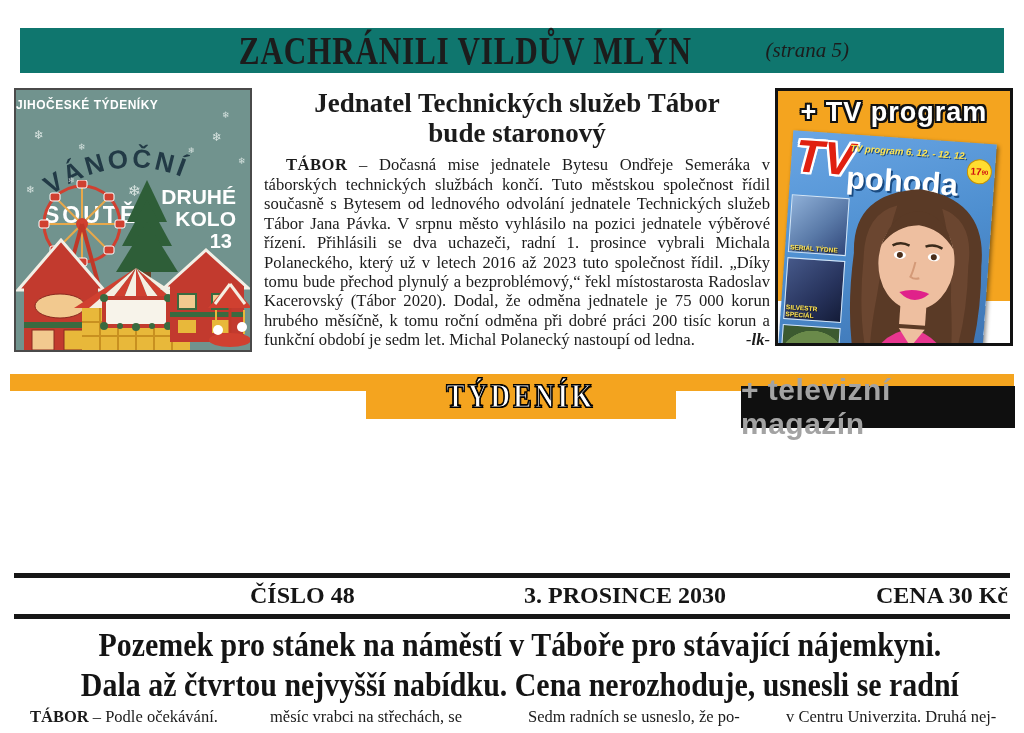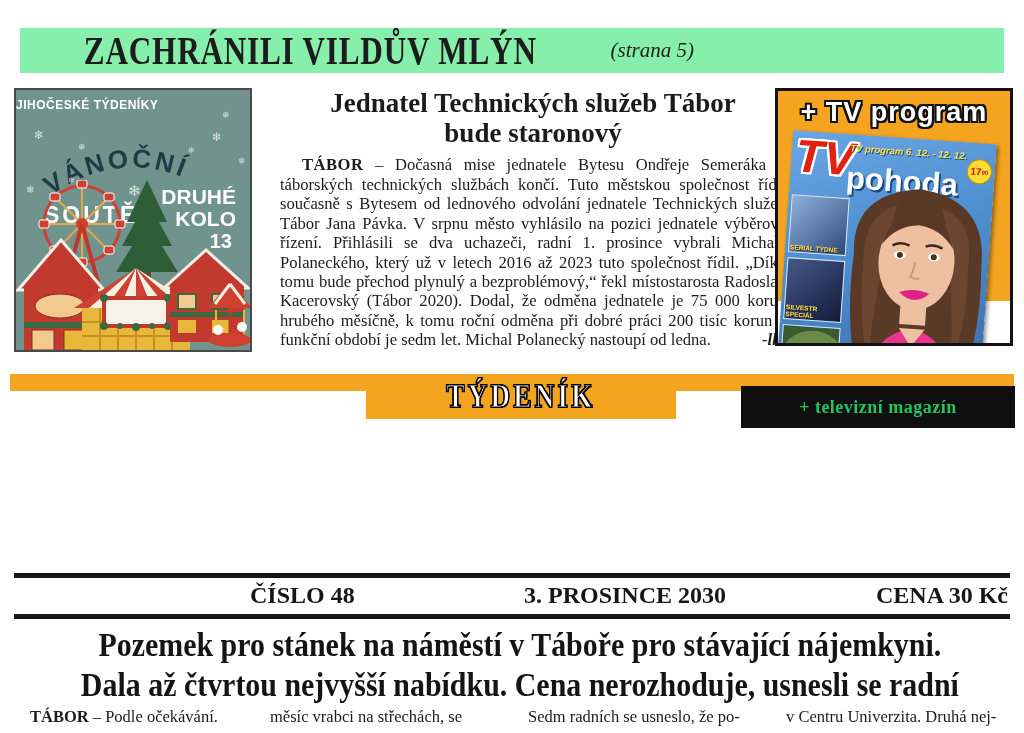--- a/index.html
+++ b/index.html
@@ -2,42 +2,42 @@
 <html><head>
 <meta charset="utf-8">
 <style>
   * { margin:0; padding:0; box-sizing:border-box; }
   html,body { background:#e8e8e8; }
   body { font-family:"Liberation Serif","DejaVu Serif",serif; }
   .page { position:relative; width:1024px; height:733px; background:#fff; margin:0 auto; overflow:hidden; }
 
   
   .top-banner { position:absolute; left:20px; top:28px; width:984px; height:45px;
-    background:#86efac; display:flex; align-items:center; justify-content:flex-start; }
+    background:#0f766e; display:flex; align-items:center; justify-content:center; }
   .top-banner .head { display:inline-block; transform:scaleX(.78); transform-origin:center;
     font-weight:bold; font-size:40px; color:#1c1c1c; letter-spacing:1px; white-space:nowrap; }
   .top-banner .pref { font-style:italic; font-size:21px; color:#1c1c1c; margin-left:10px; white-space:nowrap; }
 
   
   .ad { position:absolute; left:14px; top:88px; width:238px; height:264px;
     background:#71938E; border:2px solid #4a4a4a; overflow:hidden;
     font-family:"Liberation Sans","DejaVu Sans",sans-serif; }
   .ad .brand { position:absolute; top:8px; left:0; width:100%; text-align:left;
     color:#fff; font-weight:bold; font-size:12px; letter-spacing:.5px; }
   .ad svg.arc { position:absolute; left:0; top:26px; }
   .ad .soutez { position:absolute; left:28px; top:112px; color:#fff; font-weight:bold;
     font-size:23px; letter-spacing:3px; }
   .ad .round { position:absolute; right:14px; top:96px; text-align:right; color:#fff;
     font-weight:bold; font-size:21px; line-height:1.05; }
   .ad .num { position:absolute; right:18px; top:140px; color:#fff; font-weight:bold; font-size:20px; }
   .ad .flake { position:absolute; color:#e9f1ee; opacity:.85; }
   .ad .illu { position:absolute; left:0; bottom:0; }
 
   
-  .article { position:absolute; left:280px; top:88px; width:506px; color:#1b1b1b; }
+  .article { position:absolute; left:264px; top:88px; width:506px; color:#1b1b1b; }
   .article h1 { text-align:center; font-size:27px; font-weight:bold; line-height:1.12; }
   .article .body { margin-top:7px; font-size:16.6px; line-height:19.4px; text-align:justify;
     text-indent:22px; }
   .article .body b { letter-spacing:.5px; }
   .article .sig { float:right; font-weight:bold; font-style:italic; }
 
   
   .tvbox { position:absolute; left:775px; top:88px; width:238px; height:258px;
     border:3px solid #121212; overflow:hidden;
     background:linear-gradient(#F4A41F 0 210px, #ffffff 210px); }
@@ -71,22 +71,22 @@
 
   
   .strip { position:absolute; left:10px; top:374px; width:1004px; height:17px; background:#F4A41F; }
   .weekly { position:absolute; left:366px; top:374px; width:310px; height:45px; background:#F4A41F;
     display:flex; align-items:center; justify-content:center; }
   .weekly span { display:inline-block; transform:scaleX(.82); font-weight:bold; font-size:33px;
     color:#fff; letter-spacing:4px; -webkit-text-stroke:1.2px #000;
     text-shadow:1px 1px 0 #000,-1px -1px 0 #000,1px -1px 0 #000,-1px 1px 0 #000; }
   .tvmag { position:absolute; left:741px; top:386px; width:274px; height:42px; background:#0f0f0f;
     display:flex; align-items:center; justify-content:center; }
-  .tvmag span { font-family:Liberation Serif, serif; font-weight:bold;
-    font-size:18px; color:#22c55e; letter-spacing:0.5px; }
+  .tvmag span { font-family:Liberation Sans, sans-serif; font-weight:bold;
+    font-size:30px; color:#a3a3a3; letter-spacing:0.5px; }
   .title { position:absolute; left:0; top:413px; width:1024px; text-align:center; }
   .title span { display:inline-block; transform:scaleX(.70); transform-origin:center;
     font-weight:bold; font-size:152px; line-height:1.0; color:#161616; letter-spacing:2px; }
 
   .rule { position:absolute; left:14px; width:996px; height:5px; background:#161616; }
   .rule1 { top:573px; } .rule2 { top:614px; }
 
   .issuebar { position:absolute; left:0; top:582px; width:1024px; height:30px;
     font-weight:bold; font-size:24px; color:#161616; }
   .issuebar .vol { position:absolute; left:18px; }

